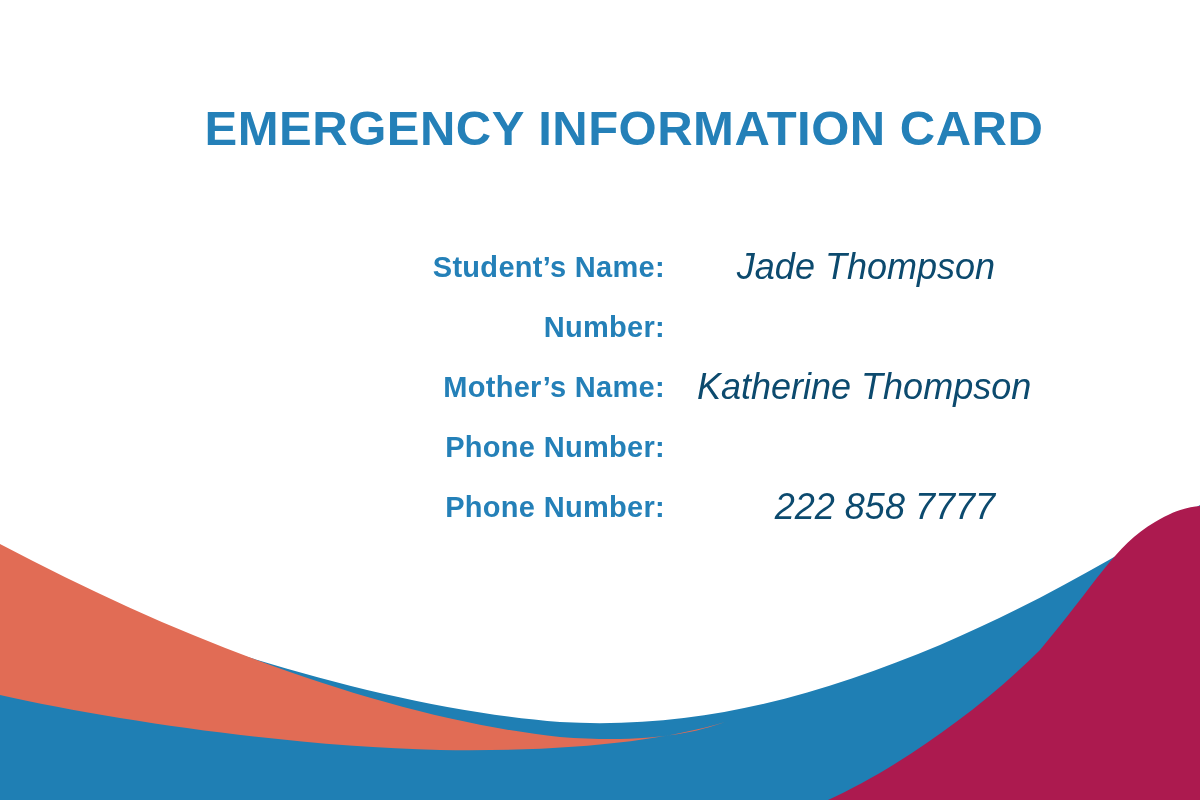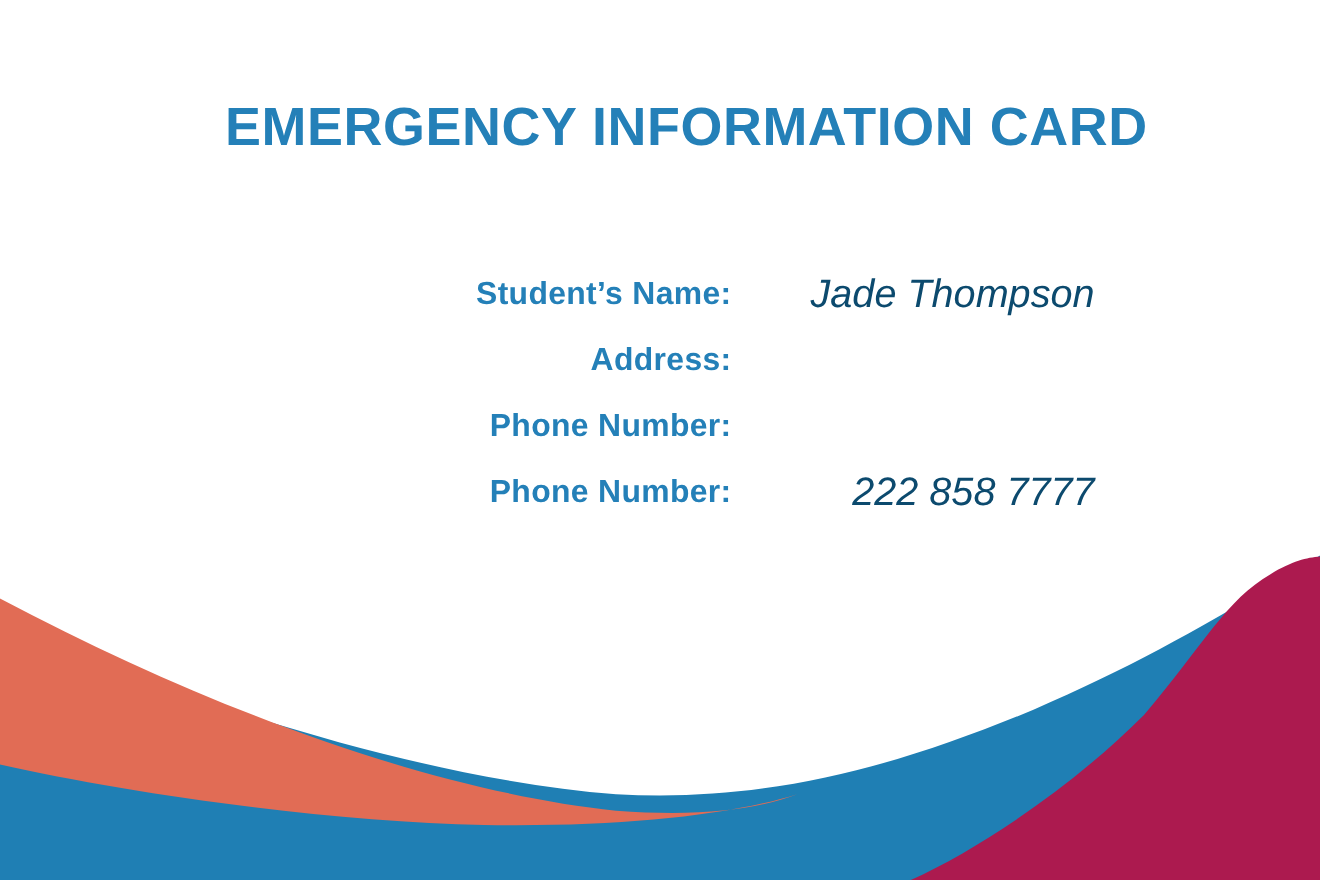--- a/index.html
+++ b/index.html
@@ -7,21 +7,21 @@
   .canvas {
     position: relative;
     width: 1200px;
     height: 800px;
     background: #ffffff;
     overflow: hidden;
     font-family: "Liberation Sans", sans-serif;
   }
   .title {
     position: absolute;
-    top: 88px;
+    top: 100px;
     left: 0;
     width: 1200px;
     padding-left: 48px;
     text-align: center;
     font-size: 49px;
     font-weight: 800;
     letter-spacing: 0.5px;
     color: #2480B8;
     white-space: nowrap;
   }
@@ -69,23 +69,27 @@
   <h1 class="title">EMERGENCY INFORMATION CARD</h1>
 
   <div class="fields">
 
     <div class="field-row">
       <span class="field-label">Student’s Name:</span>
       <span class="field-value">Jade Thompson</span>
     </div>
 
     <div class="field-row">
-      <span class="field-label">Address:</span>
+      <span class="field-label">Number:</span>
     </div>
 
+    <div class="field-row">
+      <span class="field-label">Mother’s Name:</span>
+      <span class="field-value">Katherine Thompson</span>
+    </div>
 
     <div class="field-row">
       <span class="field-label">Phone Number:</span>
     </div>
 
 
     <div class="field-row">
       <span class="field-label">Phone Number:</span>
       <span class="field-value">222 858 7777</span>
     </div>

